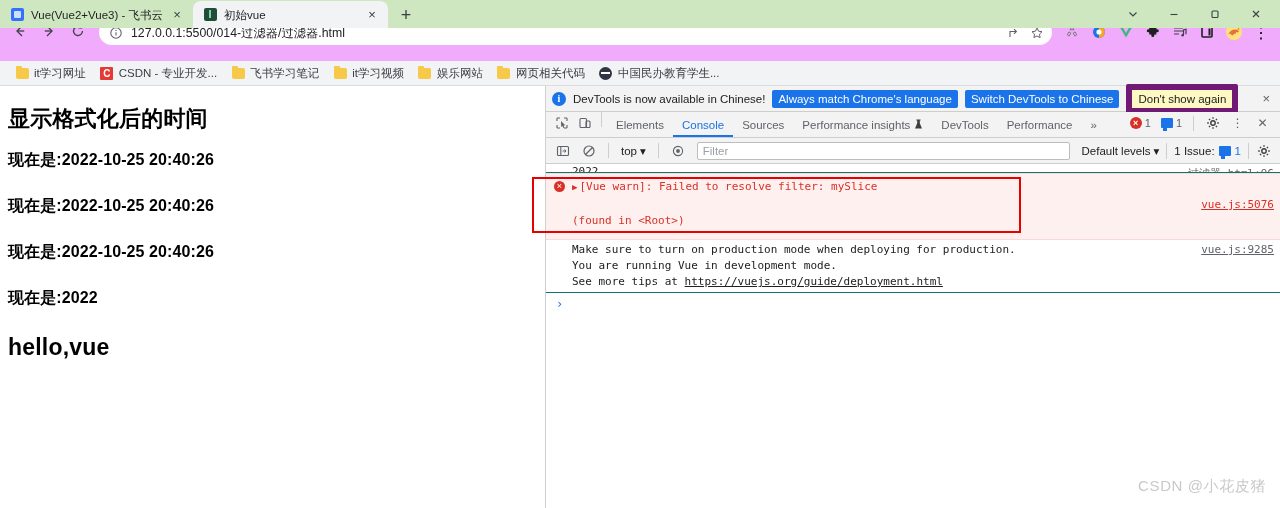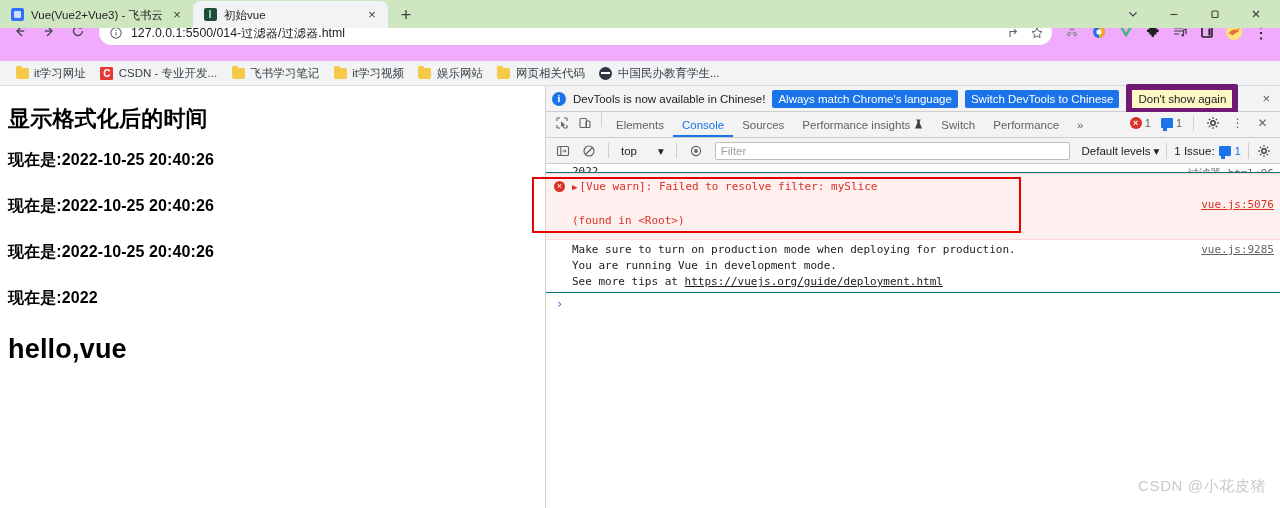--- a/index.html
+++ b/index.html
@@ -114,21 +114,21 @@
   }
 
   
   .content { display: flex; height: 422px; background: #ffffff; }
   .page {
     width: 546px; height: 422px; background: #fff; padding: 14px 0 0 8px;
     border-right: 1px solid #cfcfcf; position: relative; overflow: hidden;
   }
   .h2 { font-size: 22px; font-weight: bold; color: #000; margin: 4px 0 16px 0; letter-spacing: .2px; }
   .pline { font-size: 16px; font-weight: bold; color: #000; margin-bottom: 25px; letter-spacing: .1px; }
-  .h1 { font-size: 27px; font-weight: bold; color: #000; margin-top: 18px; letter-spacing: .2px; }
+  .h1 { font-size: 23px; font-weight: bold; color: #000; margin-top: 18px; letter-spacing: .2px; }
 
   
   .devtools {
     width: 734px; height: 422px; background: #fff; display: flex; flex-direction: column;
     font-size: 12px; color: #202124;
   }
   .dt-banner {
     height: 26px; background: #f3f3f3; border-bottom: 1px solid #cdcdcd;
     display: flex; align-items: center; padding: 0 6px; gap: 7px; flex: none;
   }
@@ -166,21 +166,21 @@
   }
   .msg-sq {
     width: 12px; height: 10px; border-radius: 1px; background: #1a73e8; position: relative;
   }
   .msg-sq::after { content:""; position:absolute; left:2px; bottom:-3px; width:4px; height:4px; background:#1a73e8; }
 
   .dt-filterbar {
     height: 26px; background: #f3f3f3; border-bottom: 1px solid #cdcdcd;
     display: flex; align-items: center; padding: 0 5px; gap: 3px; flex: none;
   }
-  .ctx-sel { font-size: 11.5px; color: #202124; display: flex; align-items: center; gap: 21px; padding: 0 4px; }
+  .ctx-sel { font-size: 11.5px; color: #202124; display: flex; align-items: center; gap: 3px; padding: 0 4px; }
   .filter-input {
     flex: 1 1 auto; height: 18px; background: #fff; border: 1px solid #bdbdbd; border-radius: 2px;
     font-size: 11.5px; color: #9aa0a6; padding: 8px 5px; display: flex; align-items: center;
     margin: 0 4px; min-width: 0;
   }
   .levels { font-size: 11.5px; color: #202124; display: flex; align-items: center; gap: 3px; white-space: nowrap; padding: 0 4px; }
   .issues {
     font-size: 11.5px; color: #202124; display: flex; align-items: center; gap: 4px;
     border-left: 1px solid #cdcdcd; border-right: 1px solid #cdcdcd; padding: 2px 7px; white-space: nowrap;
   }
@@ -455,21 +455,21 @@
         <div class="dt-tab">
           <span>Performance insights</span>
           <span>
             <svg width="9" height="11" viewBox="0 0 9 11">
                 <path d="M3.2 1v3.3L1 9.5h7L5.8 4.3V1z" fill="#3c4043"></path>
                 <path d="M2.4 1h4.2" stroke="#3c4043" stroke-width="1"></path>
               </svg>
           </span>
         </div>
         <div class="dt-tab">
-            <span>Switch</span>
+            <span>DevTools</span>
           </div>
         <div class="dt-tab">
             <span>Performance</span>
           </div>
         <div class="dt-tab">»</div>
 
         <div class="dt-right">
           <div class="badge">
             <span class="err-dot">×</span>
             <span>1</span>

